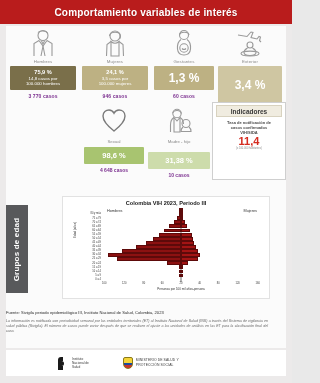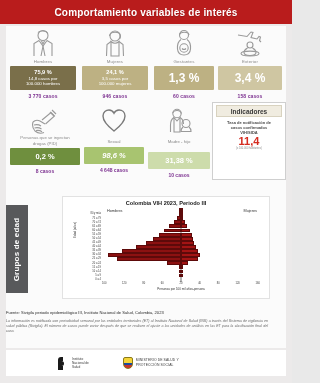--- a/index.html
+++ b/index.html
@@ -234,59 +234,40 @@
       <div class="demo" style="left:212px; top:0; width:64px;">
         <div class="demo-icon">
           <svg width="30" height="29" viewBox="0 0 30 29" fill="none" stroke="#9a9a9a" stroke-width="1.1">
             <path d="M3 6 L12 7.5 L16 3 L18 3.5 L16 8.5 L22 10 L24 7.5 L25.5 8 L24.5 11.5 L26 13"></path>
             <circle cx="15" cy="16" r="3"></circle>
             <path d="M12.5 19 Q9 21 9 23.5 Q9 26.5 15 26.5 Q21 26.5 21 23.5 Q21 21 17.5 19"></path>
             <ellipse cx="15" cy="24.5" rx="9" ry="2.4"></ellipse>
           </svg>
         </div>
         <div class="demo-label">Exterior</div>
-        <div class="demo-box box-light" style="height:24px;">
+        <div class="demo-box box-light" style="height:38px;">
           <div class="box-big">3,4 %</div>
         </div>
         <div class="demo-cases">158 casos</div>
       </div>
     </div>
 
     <div class="row2">
 
-      <div class="trans" style="left:4px; top:0; width:70px;">
-        <div class="trans-icon">
-          <svg width="30" height="26" viewBox="0 0 30 26" fill="none" stroke="#9a9a9a" stroke-width="1.1">
-            <path d="M22 2 L26 6 M20 4 L24 8"></path>
-            <path d="M12 12 L21 4.5 L24.5 8 L15.5 16"></path>
-            <path d="M3 14 q3-3 7-1 l5 3"></path>
-            <path d="M4 17 q4-1 7 1 M4.5 20 q4-1 7 1 M6 22.5 q3.5-.5 6 1.2"></path>
-            <path d="M3 14 q-1.5 5 2 9 4 3.5 9 1.5"></path>
-          </svg>
-        </div>
-        <div class="trans-label">
-          <span>Personas que se inyectan</span><br>
-          <span>drogas (PID)</span>
-        </div>
-        <div class="trans-box g-dark">
-          <span>0,2 %</span>
-        </div>
-        <div class="trans-cases">8 casos</div>
-      </div>
 
       <div class="trans" style="left:78px; top:0; width:60px;">
         <div class="trans-icon">
           <svg width="26" height="26" viewBox="0 0 26 26" fill="none" stroke="#7a7a7a" stroke-width="1.4">
             <path d="M13 23 C4 16 2 11 2 8 C2 4 5 2 8 2 C10.5 2 12.2 3.6 13 5.2 C13.8 3.6 15.5 2 18 2 C21 2 24 4 24 8 C24 11 22 16 13 23 Z"></path>
           </svg>
         </div>
         <div class="trans-label" style="margin-top:5px;">
           <span>Sexual</span>
         </div>
-        <div class="trans-box g-mid" style="font-style:italic;">
+        <div class="trans-box g-mid" style="">
           <span>98,6 %</span>
         </div>
         <div class="trans-cases">4 648 casos</div>
       </div>
 
       <div class="trans" style="left:142px; top:0; width:62px;">
         <div class="trans-icon">
           <svg width="28" height="26" viewBox="0 0 28 26" fill="none" stroke="#9a9a9a" stroke-width="1.1">
             <circle cx="12" cy="5.5" r="4.2"></circle>
             <path d="M7.8 5c.8-3.5 8-3.5 8.4 .5"></path>

